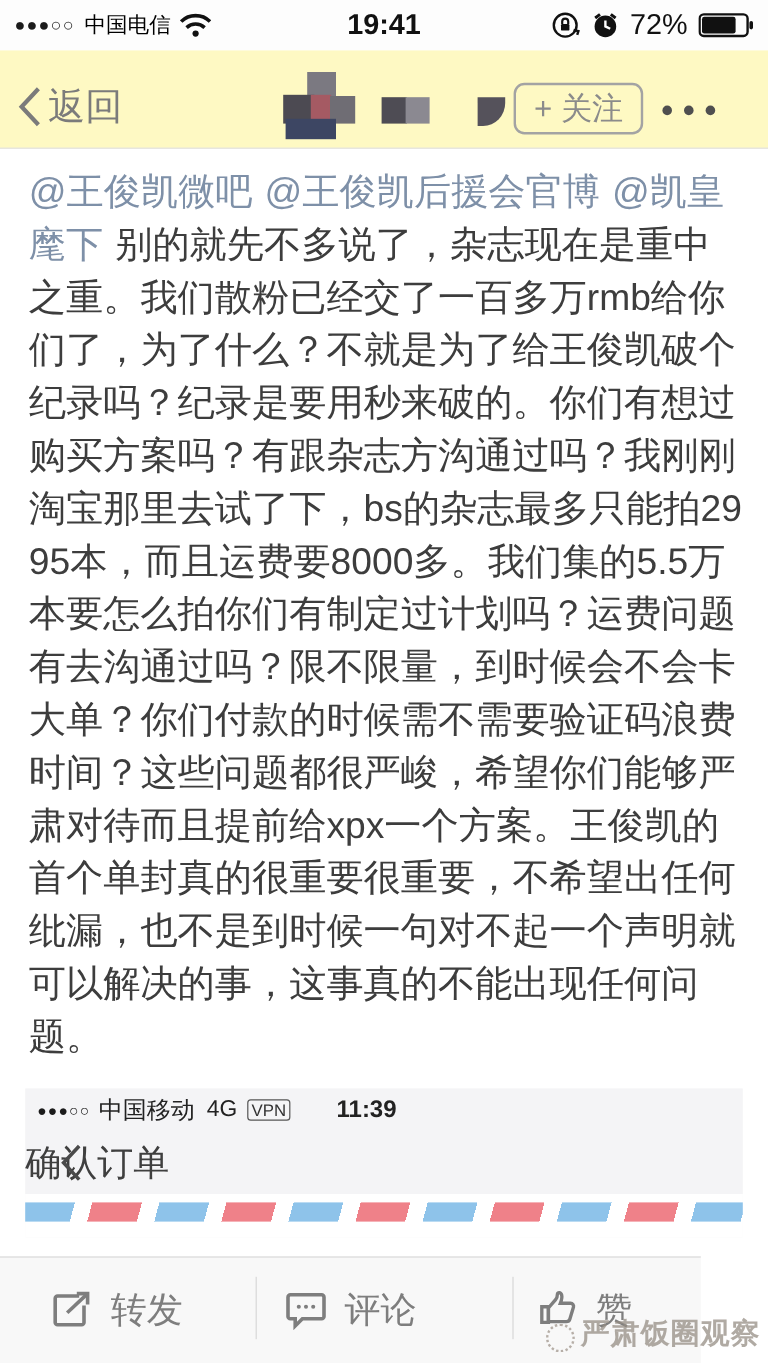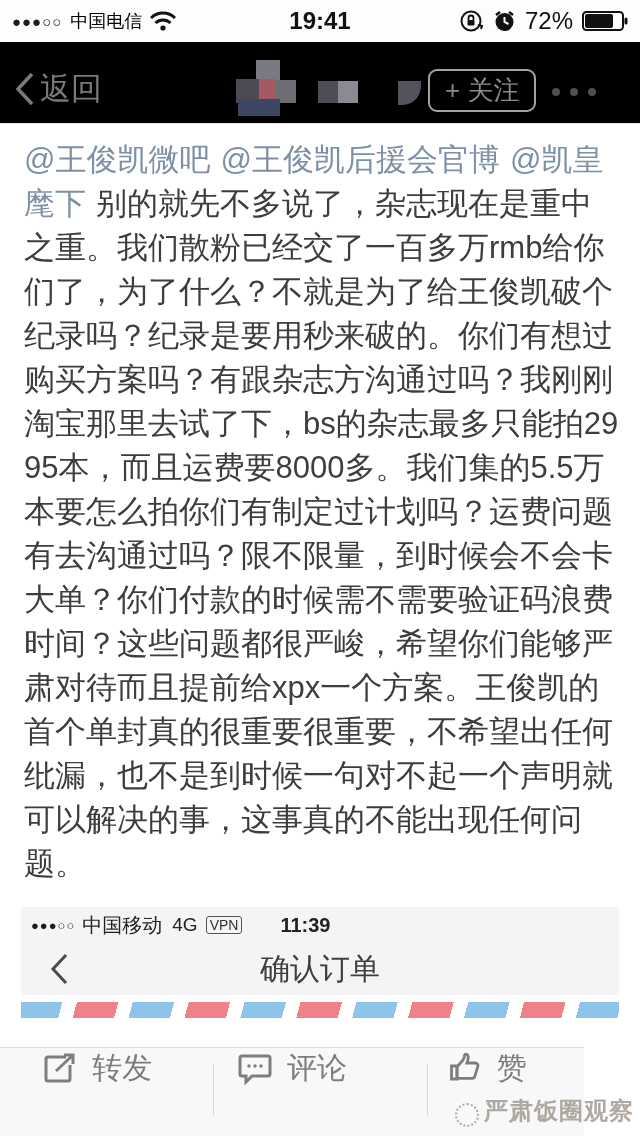--- a/index.html
+++ b/index.html
@@ -13,21 +13,21 @@
   
   .statusbar{position:absolute;left:0;top:0;width:640px;height:42px;background:#fdfdfd;
     display:flex;align-items:center;justify-content:space-between;padding:0 12px;}
   .sb-left{display:flex;align-items:center;gap:8px;}
   .sb-dots{font-size:15px;letter-spacing:1px;color:#1b1b1b;}
   .sb-carrier{font-size:18px;color:#000000;}
   .sb-time{position:absolute;left:0;right:0;text-align:center;font-size:24px;font-weight:600;color:#111;}
   .sb-right{display:flex;align-items:center;gap:9px;z-index:2;}
   .sb-batt-pct{font-size:24px;color:#111;}
   
-  .navbar{position:absolute;left:0;top:42px;width:640px;height:82px;background:#000000;
+  .navbar{position:absolute;left:0;top:42px;width:640px;height:82px;background:#fef9c3;
     border-bottom:1px solid #e1e1e3;}
   .back-group{position:absolute;left:14px;top:26px;display:flex;align-items:center;gap:4px;color:#7b7b7b;}
   .back-label{font-size:31px;}
   .follow-btn{position:absolute;left:428px;top:27px;height:43px;padding:0 15px;
     border:2px solid #a3a3a3;border-radius:9px;background:transparent;
     font-size:26px;color:#8b8b8b;display:flex;align-items:center;}
   .more-dots{position:absolute;left:552px;top:46px;display:flex;gap:10px;}
   .more-dots span{width:8px;height:8px;border-radius:50%;background:#4f4f4f;display:block;}
   .censor{position:absolute;}
   
@@ -37,33 +37,33 @@
   
   .shot{position:absolute;left:21px;top:907px;width:598px;height:124px;background:#f4f4f6;}
   .shot-status{height:36px;display:flex;align-items:center;padding:0 10px;color:#222;position:relative;}
   .shot-dots{font-size:13px;letter-spacing:1px;color:#1b1b1b;margin-right:7px;}
   .shot-carrier{font-size:20px;margin-right:10px;}
   .shot-net{font-size:19px;margin-right:8px;}
   .vpn-badge{font-size:14px;border:1px solid #555;border-radius:3px;padding:0 3px;margin-right:38px;color:#333;}
   .shot-time{font-size:20px;font-weight:700;}
   .shot-right{position:absolute;right:10px;top:0;height:36px;display:flex;align-items:center;gap:7px;}
   .shot-batt-pct{font-size:20px;color:#111;}
-  .shot-nav{height:52px;position:relative;display:flex;align-items:center;justify-content:center;}
+  .shot-nav{height:52px;position:relative;display:flex;align-items:center;justify-content:flex-start;}
   .shot-title{font-size:30px;color:#3f3f3f;}
   .shot-back{position:absolute;left:28px;top:9px;}
   .shot-stripe-strip{height:36px;background:#fff;padding-top:7px;}
   .stripe-band{height:16px;width:100%;
     background:repeating-linear-gradient(105deg,
       #8ec3ea 0px, #8ec3ea 40px,
       #ffffff 40px, #ffffff 54px,
       #ef8189 54px, #ef8189 94px,
       #ffffff 94px, #ffffff 108px);}
   
   .toolbar{position:absolute;left:0;top:1047px;width:584px;height:89px;background:#f8f8f8;
-    border-top:1px solid #dadada;display:flex;align-items:flex-start;}
+    border-top:1px solid #dadada;display:flex;align-items:center;}
   .tb-item{flex:1;display:flex;align-items:center;justify-content:center;gap:14px;color:#7e7e7e;}
   .tb-label{font-size:30px;color:#7e7e7e;}
   .tb-sep{position:absolute;top:16px;width:1px;height:52px;background:#d8d8d8;}
   .tb-sep.s1{left:213px;}
   .tb-sep.s2{left:427px;}
   
   .watermark{position:absolute;right:6px;top:1095px;display:flex;align-items:flex-end;gap:5px;
     color:rgba(150,142,132,0.75);z-index:5;}
   .wm-circle{width:24px;height:24px;border:2px dotted rgba(160,150,140,0.75);border-radius:50%;}
   .wm-text{font-size:24px;font-weight:700;letter-spacing:1px;}

